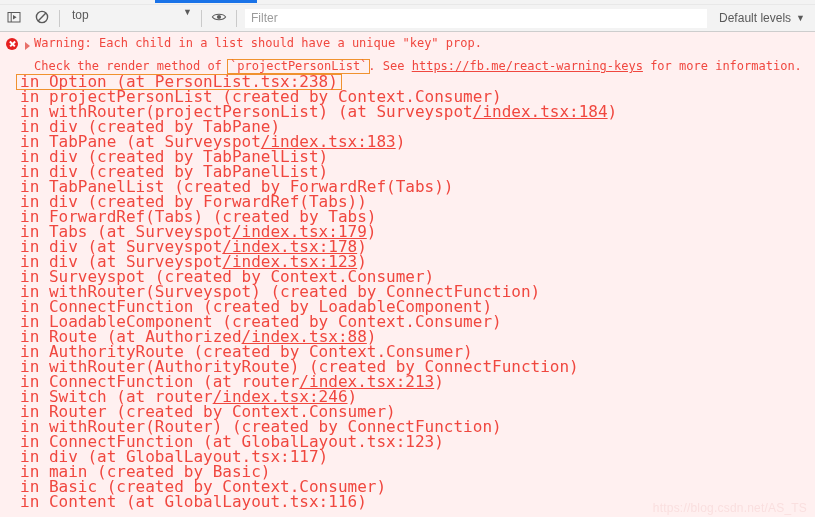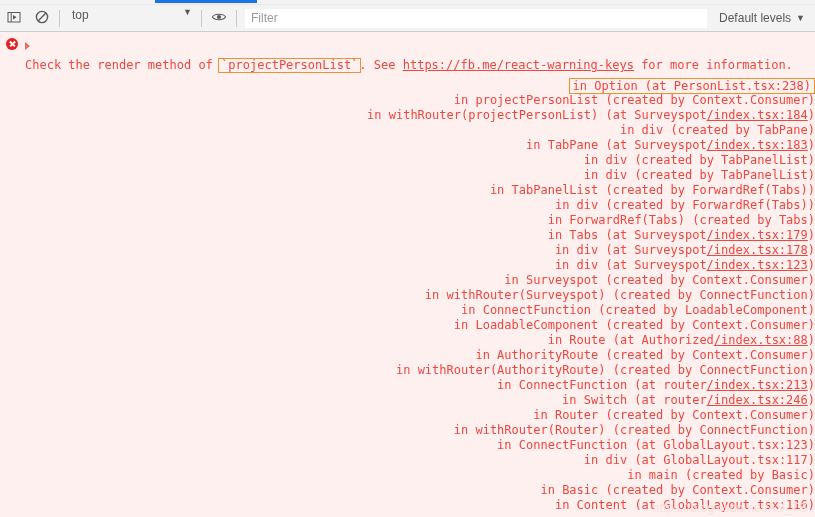--- a/index.html
+++ b/index.html
@@ -149,27 +149,25 @@
     font-family: "DejaVu Sans Mono", "Liberation Mono", monospace;
     font-size: 12px;
     line-height: 15px;
     color: #f0473f;
     white-space: pre;
   }
 
   
   #trace {
     font-family: "DejaVu Sans Mono", "Liberation Mono", monospace;
-    font-size: 12px;
+    font-size: 16px;
     line-height: 15px;
     color: #f0473f;
     white-space: pre;
     padding-left: 20px;
-    margin-top: 5px;
-    text-align: right;
   }
   #trace .tline { white-space: pre; height: 15px; }
 
   .lnk {
     color: #f0473f;
     text-decoration: underline;
   }
   .highlight-box {
     display: inline-block;
     border: 1px solid #f0922f;
@@ -250,20 +248,21 @@
     <span>Default levels</span>
     <span class="caret">▼</span>
   </div>
 </div>
 
 <div id="console-body">
 
   <div class="msg-row">
     <div class="err-icon"></div>
     <div class="disclosure"></div>
-  </div>
-
-  <div class="msg-text" style="padding-left:25px; margin-top:8px;"><span>Check the render method of </span><span class="highlight-box">`projectPersonList`</span><span>. See </span><a class="lnk" href="#">https://fb.me/react-warning-keys</a><span> for more information.</span></div>
+    <div class="msg-text"><span>Warning: Each child in a list should have a unique </span><span>"key"</span><span> prop.</span></div>
+  </div>
+
+  <div class="msg-text" style="padding-left:34px; margin-top:8px;"><span>Check the render method of </span><span class="highlight-box">`projectPersonList`</span><span>. See </span><a class="lnk" href="#">https://fb.me/react-warning-keys</a><span> for more information.</span></div>
 
   <div id="trace"><div class="tline"><span class="trace-highlight">in Option (at PersonList.tsx:238)</span></div><div class="tline"><span>in projectPersonList (created by Context.Consumer)</span></div><div class="tline"><span>in withRouter(projectPersonList) (at Surveyspot</span><a class="lnk" href="#">/index.tsx:184</a><span>)</span></div><div class="tline"><span>in div (created by TabPane)</span></div><div class="tline"><span>in TabPane (at Surveyspot</span><a class="lnk" href="#">/index.tsx:183</a><span>)</span></div><div class="tline"><span>in div (created by TabPanelList)</span></div><div class="tline"><span>in div (created by TabPanelList)</span></div><div class="tline"><span>in TabPanelList (created by ForwardRef(Tabs))</span></div><div class="tline"><span>in div (created by ForwardRef(Tabs))</span></div><div class="tline"><span>in ForwardRef(Tabs) (created by Tabs)</span></div><div class="tline"><span>in Tabs (at Surveyspot</span><a class="lnk" href="#">/index.tsx:179</a><span>)</span></div><div class="tline"><span>in div (at Surveyspot</span><a class="lnk" href="#">/index.tsx:178</a><span>)</span></div><div class="tline"><span>in div (at Surveyspot</span><a class="lnk" href="#">/index.tsx:123</a><span>)</span></div><div class="tline"><span>in Surveyspot (created by Context.Consumer)</span></div><div class="tline"><span>in withRouter(Surveyspot) (created by ConnectFunction)</span></div><div class="tline"><span>in ConnectFunction (created by LoadableComponent)</span></div><div class="tline"><span>in LoadableComponent (created by Context.Consumer)</span></div><div class="tline"><span>in Route (at Authorized</span><a class="lnk" href="#">/index.tsx:88</a><span>)</span></div><div class="tline"><span>in AuthorityRoute (created by Context.Consumer)</span></div><div class="tline"><span>in withRouter(AuthorityRoute) (created by ConnectFunction)</span></div><div class="tline"><span>in ConnectFunction (at router</span><a class="lnk" href="#">/index.tsx:213</a><span>)</span></div><div class="tline"><span>in Switch (at router</span><a class="lnk" href="#">/index.tsx:246</a><span>)</span></div><div class="tline"><span>in Router (created by Context.Consumer)</span></div><div class="tline"><span>in withRouter(Router) (created by ConnectFunction)</span></div><div class="tline"><span>in ConnectFunction (at GlobalLayout.tsx:123)</span></div><div class="tline"><span>in div (at GlobalLayout.tsx:117)</span></div><div class="tline"><span>in main (created by Basic)</span></div><div class="tline"><span>in Basic (created by Context.Consumer)</span></div><div class="tline"><span>in Content (at GlobalLayout.tsx:116)</span></div></div>
 
   <div id="watermark">https://blog.csdn.net/AS_TS</div>
 </div>
 
 </body></html>

